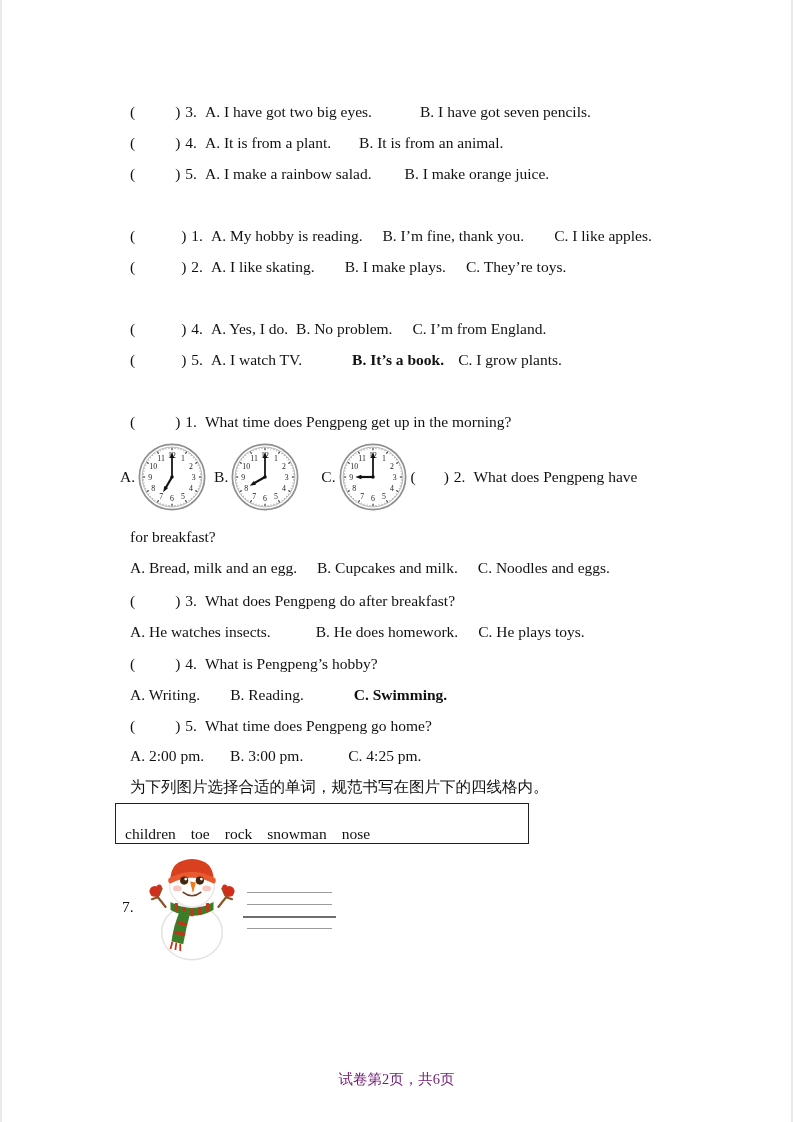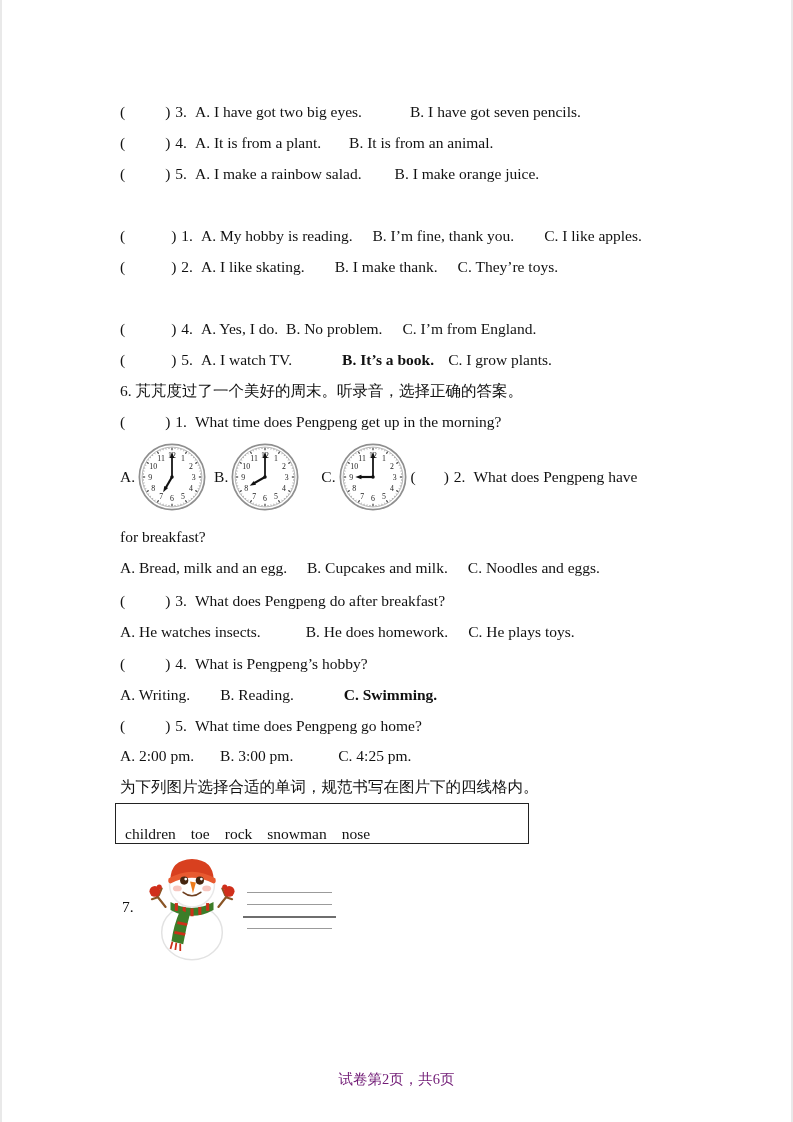--- a/index.html
+++ b/index.html
@@ -1,21 +1,21 @@
 <!DOCTYPE html>
 <html><head>
 <meta charset="utf-8">
 <style>
   html,body{margin:0;padding:0;background:#ffffff;}
   .page{
     position:relative;width:793px;height:1122px;background:#ffffff;
     font-family:"Liberation Serif","DejaVu Serif",serif;color:#111;
     overflow:hidden;border-left:2px solid #e9e9e9;border-right:2px solid #e9e9e9;box-sizing:border-box;
   }
-  .row{position:absolute;left:118px;font-size:15.5px;line-height:20px;white-space:nowrap;}
+  .row{position:absolute;left:128px;font-size:15.5px;line-height:20px;white-space:nowrap;}
   .pgap{display:inline-block;width:40px;}
   .pgap.w{width:46px;}
   .num{margin-left:5px;}
   .opt{margin-left:8px;}  
   .g20{margin-left:20px;} .g26{margin-left:26px;} .g30{margin-left:30px;}
   .g45{margin-left:45px;} .g50{margin-left:50px;font-weight:bold;}
   .clockrow{position:absolute;left:118px;top:443px;display:flex;align-items:center;font-size:15.5px;white-space:nowrap;}
   .clockbox{width:68px;height:68px;}
   .cl-a{margin-left:3px;}
   .lbl-b{margin-left:8px;} .lbl-c{margin-left:22px;}
@@ -49,30 +49,29 @@
   </div>
   <div class="row" style="top:164px">
     <span><span>(</span><span class="pgap"></span><span>)</span></span><span class="num">5.</span><span class="opt">A. I make a rainbow salad.</span><span class="opt" style="margin-left:33px">B. I make orange juice.</span>
   </div>
 
 
   <div class="row" style="top:226px">
     <span><span>(</span><span class="pgap w"></span><span>)</span></span><span class="num">1.</span><span class="opt">A. My hobby is reading.</span><span class="opt g20">B. I’m fine, thank you.</span><span class="opt g30">C. I like apples.</span>
   </div>
   <div class="row" style="top:257px">
-    <span><span>(</span><span class="pgap w"></span><span>)</span></span><span class="num">2.</span><span class="opt">A. I like skating.</span><span class="opt g30">B. I make thank.</span><span class="opt g20">C. They’re toys.</span>
+    <span><span>(</span><span class="pgap w"></span><span>)</span></span><span class="num">2.</span><span class="opt">A. I like skating.</span><span class="opt g30">B. I make plays.</span><span class="opt g20">C. They’re toys.</span>
   </div>
   <div class="row" style="top:319px">
     <span><span>(</span><span class="pgap w"></span><span>)</span></span><span class="num">4.</span><span class="opt">A. Yes, I do.</span><span class="opt" style="">B. No problem.</span><span class="opt g20">C. I’m from England.</span>
   </div>
   <div class="row" style="top:350px">
     <span><span>(</span><span class="pgap w"></span><span>)</span></span><span class="num">5.</span><span class="opt">A. I watch TV.</span><span class="opt g50">B. It’s a book.</span><span class="opt" style="margin-left:14px">C. I grow plants.</span>
   </div>
 
-  <div class="row heading" style="top:381px">6. 芃芃度过了一个美好的周末。听录音，选择正确的答案。</div>
 
   <div class="row" style="top:412px">
     <span><span>(</span><span class="pgap"></span><span>)</span></span><span class="num">1.</span><span class="opt">What time does Pengpeng get up in the morning?</span>
   </div>
 
   <div class="clockrow">
     <span>A.</span>
     <span class="clockbox cl-a"><svg viewBox="0 0 100 100" width="68" height="68">
           <circle cx="50" cy="50" r="48" fill="#fff" stroke="#8f8f8f" stroke-width="2.5"></circle>
           <circle cx="50" cy="50" r="44" fill="#fff" stroke="#9a9a9a" stroke-width="1"></circle>

